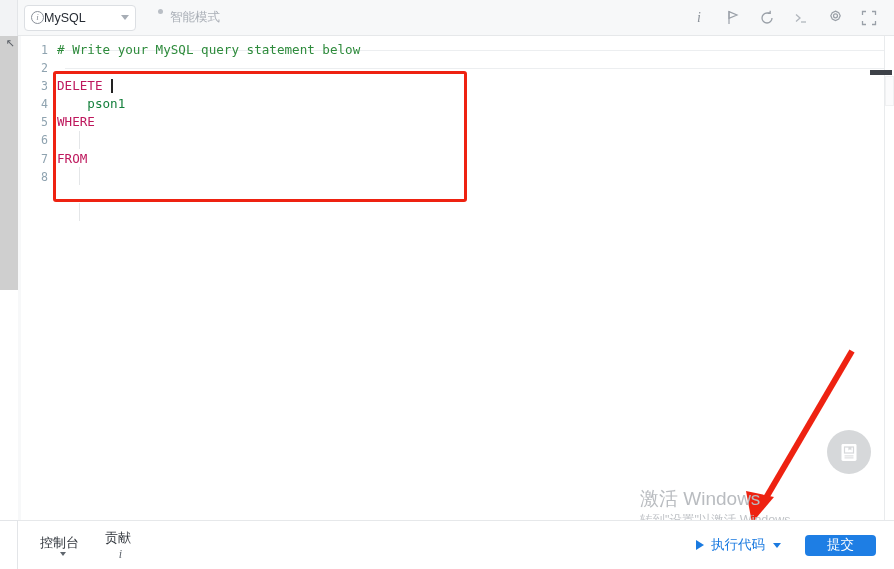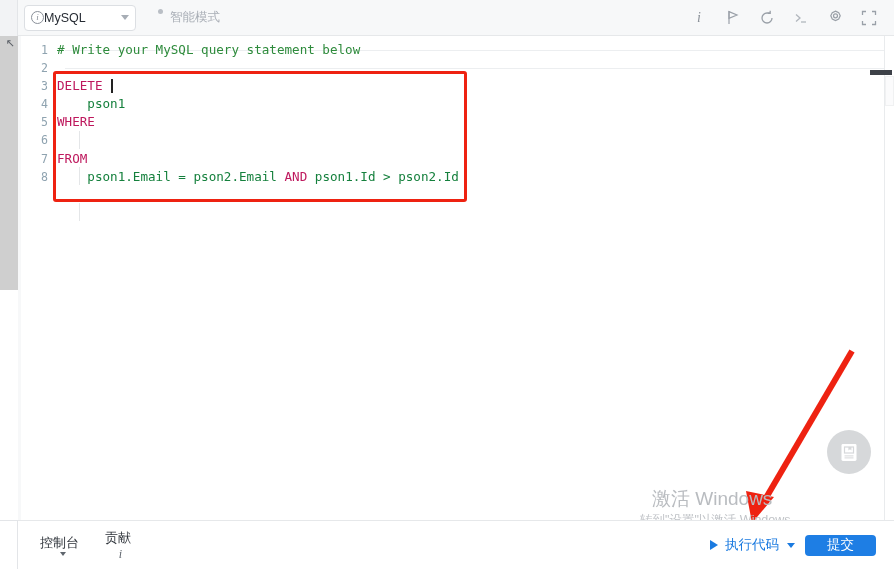--- a/index.html
+++ b/index.html
@@ -242,21 +242,21 @@
 
   
   .watermark {
     position: absolute;
     left: 640px; top: 487px;
     width: 250px;
     color: #b9bcc0;
     pointer-events: none;
     user-select: none;
   }
-  .wm-title { font-size: 19px; line-height: 24px; margin-left: 12px; }
+  .wm-title { font-size: 19px; line-height: 24px; }
   .wm-sub { font-size: 12.5px; line-height: 18px; color: #c0c3c7; }
 
   .site-watermark {
     position: absolute;
     left: 762px; top: 530px;
     font-size: 21px;
     font-weight: bold;
     color: rgba(214, 86, 74, 0.55);
     letter-spacing: 1px;
     pointer-events: none; user-select: none;
@@ -285,21 +285,21 @@
   }
   .bb-i-icon {
     margin-left: 5px;
     font-family: "Liberation Serif", serif;
     font-style: italic;
     font-size: 12px;
     color: #5f656d;
   }
   .bb-right {
     margin-left: auto; display: flex; align-items: center;
-    padding-right: 18px;
+    gap: 14px; padding-right: 18px;
   }
   .run-btn {
     display: flex; align-items: center;
     height: 30px; padding: 0 10px;
     border-radius: 4px;
     background: #ffffff;
     color: #1a7ae0;
     font-size: 13.5px;
     cursor: pointer;
   }
@@ -406,21 +406,21 @@
     <div class="indent-guide" style="top:131px; height:18px;"></div>
     <div class="indent-guide" style="top:167px; height:18px;"></div>
     <div class="code-area">
         <div class="code-line"><span class="ln">1</span><span><span class="cmt"># Write your MySQL query statement below</span></span></div>
         <div class="code-line"><span class="ln">2</span><span><span class="code-txt"></span></span></div>
         <div class="code-line"><span class="ln">3</span><span><span class="kw">DELETE </span><span class="caret"></span></span></div>
         <div class="code-line"><span class="ln">4</span><span><span class="code-txt">    pson1</span></span></div>
         <div class="code-line"><span class="ln">5</span><span><span class="kw">WHERE</span></span></div>
         <div class="code-line"><span class="ln">6</span></div>
         <div class="code-line"><span class="ln">7</span><span><span class="kw">FROM</span></span></div>
-        <div class="code-line"><span class="ln">8</span><span><span class="code-txt">    pson1.Email = pson2.Email </span><span class="kw">AND</span><span class="code-txt"> pson1.Id &gt; pson2.Id</span></span></div>
+        <div class="code-line"><span class="ln">8</span></div>
       </div>
   </div>
 
   <div class="edge-line"></div>
   <div class="scroll-tick"></div>
   <div class="scroll-box"></div>
 
   <div class="anno-box"></div>
   <svg class="anno-arrow" viewBox="0 0 140 185">
     <line x1="122" y1="6" x2="33" y2="158" stroke="#ee2211" stroke-width="6"></line>

